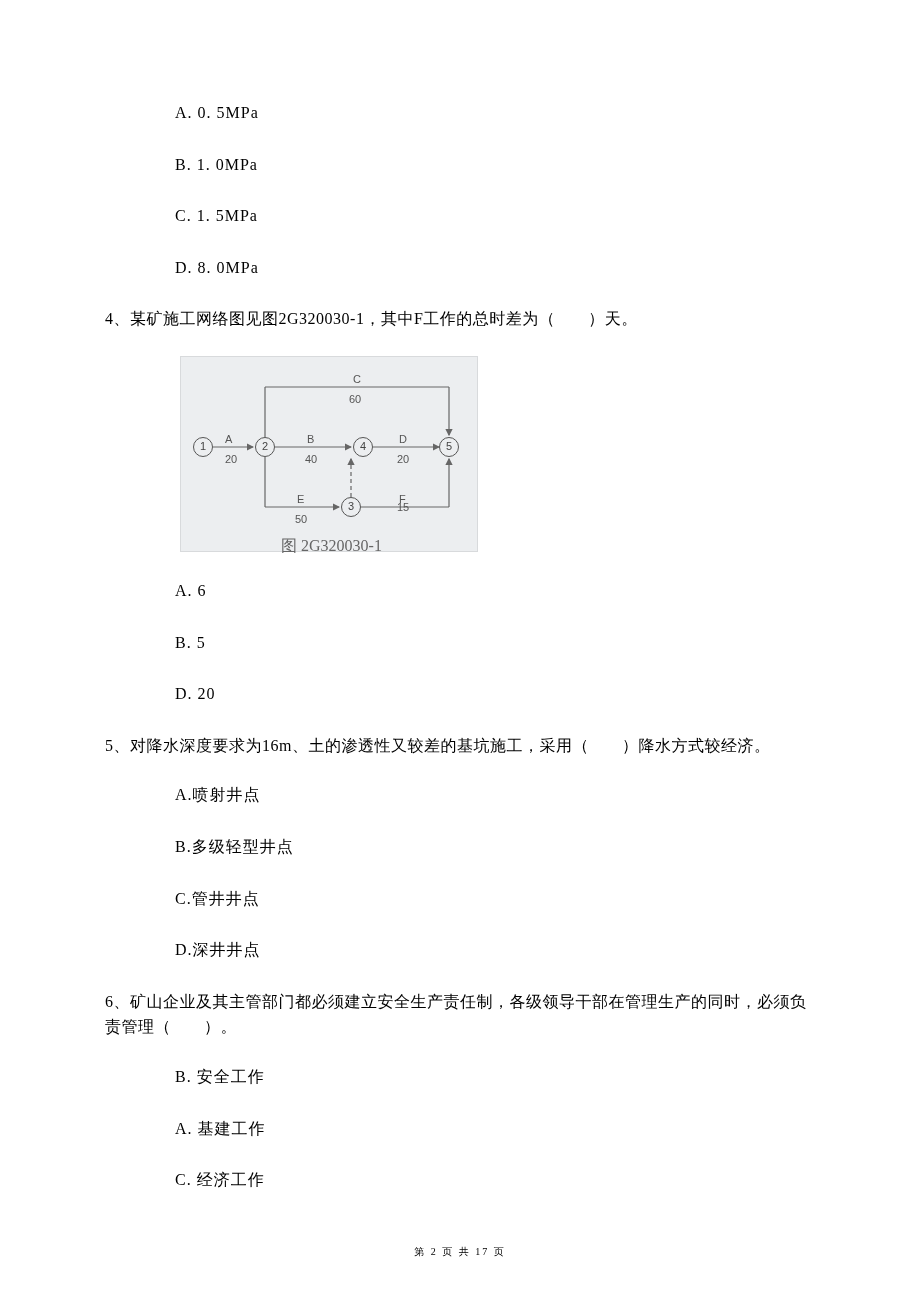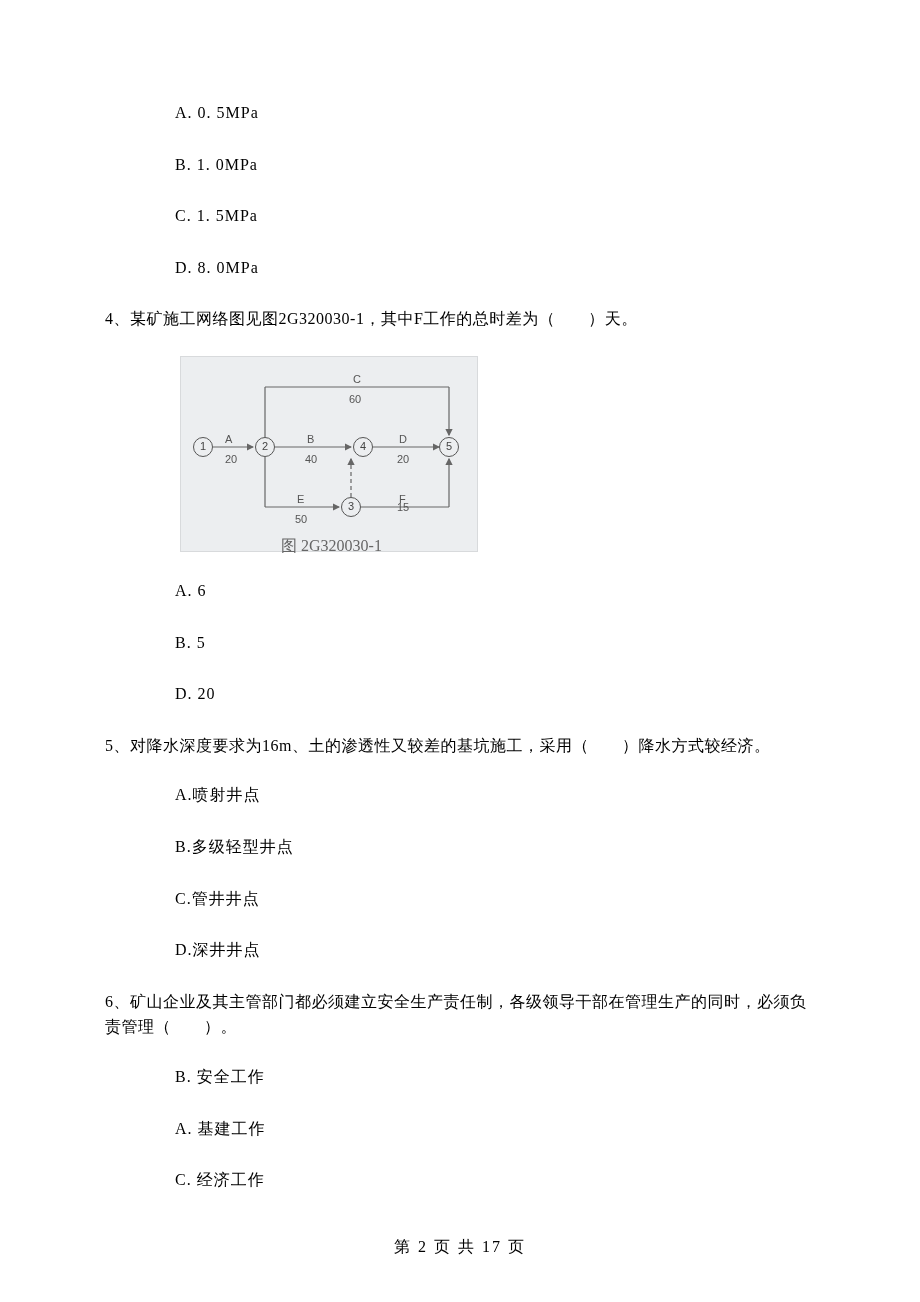--- a/index.html
+++ b/index.html
@@ -35,21 +35,21 @@
       background: #eceef0;
       position: relative;
       border: 1px solid #d8dadc;
     }
     .pager {
       position: absolute;
       bottom: 42px;
       left: 0;
       right: 0;
       text-align: center;
-      font-size: 16px;
+      font-size: 10px;
       letter-spacing: 2px;
     }
     .dnode {
       position: absolute;
       width: 20px; height: 20px;
       border-radius: 50%;
       border: 1.5px solid #555;
       background: #eceef0;
       display: flex; align-items: center; justify-content: center;
       font-size: 11px; color: #444;

